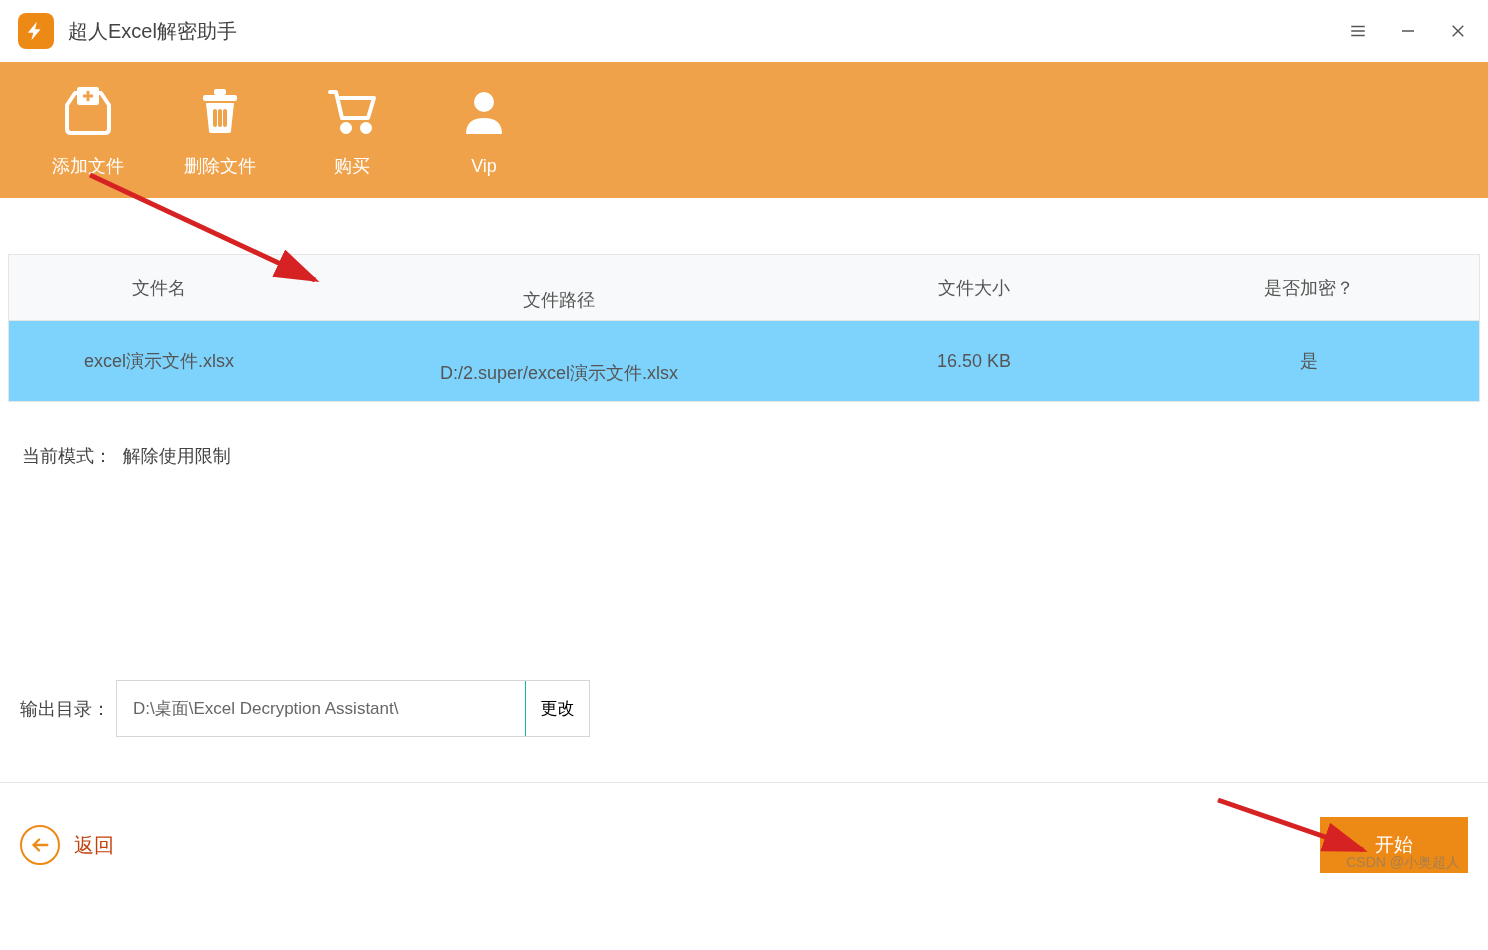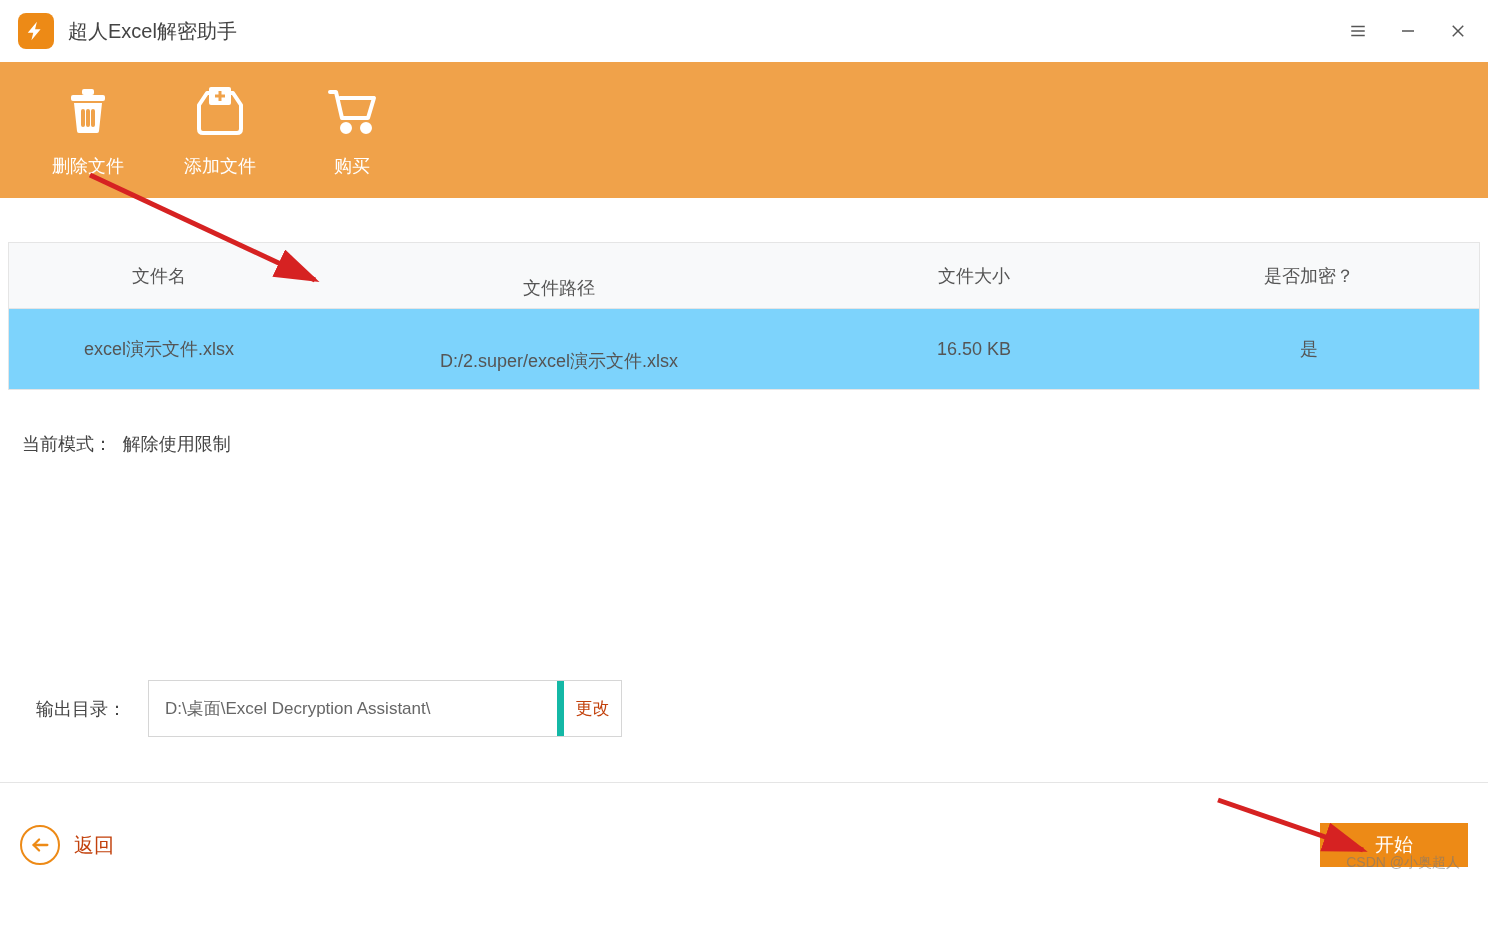--- a/index.html
+++ b/index.html
@@ -41,70 +41,70 @@
       gap: 52px;
     }
     .tool-item {
       display: flex; flex-direction: column; align-items: center;
       gap: 16px; color: #fff; cursor: pointer;
       width: 80px;
     }
     .tool-icon { height: 56px; display:flex; align-items:center; justify-content:center; }
     .tool-label { font-size: 18px; }
     
-    .content { padding: 44px 8px 0 8px; position: relative; }
+    .content { padding: 56px 8px 0 8px; position: relative; }
     .table { border: 1px solid #e5e5e5; }
     .thead { display: flex; background: #f8f9fa; border-bottom: 1px solid #e5e5e5; height: 66px; align-items:center; }
     .trow { display: flex; background:#7dd3fc; height: 80px; align-items:center; }
     .cell { text-align: center; font-size: 18px; color: #555; }
     .c1 { flex: 0 0 300px; }
     .c2 { flex: 0 0 500px; margin-top: 24px; }
     .c3 { flex: 0 0 330px; }
     .c4 { flex: 1; }
     .mode-line { margin: 42px 0 0 14px; font-size: 18px; color:#444;font-family:Liberation Mono, monospace; }
     .mode-label, .mode-value { display:inline; }
     
     .output-row {
       position: absolute;
-      left: 36px; top: 680px;
-      display: flex; align-items: center; gap: 22px;
+      left: 20px; top: 680px;
+      display: flex; align-items: center; gap: 6px;
       font-size: 18px; color:#444;
     }
     .output-box {
       display: flex; border: 1px solid #d6d6d6;
       height: 57px;
     }
     .output-field {
       width: 408px; border: none; padding: 0 16px;
       font-size: 17px; color:#666;
       font-family: inherit;
     }
     .output-change {
-      width: 64px; border-left: 7px solid #14b8a6;
-      background:#fff; font-size:17px; color:#c2410c; cursor:pointer;
+      width: 64px; border-left: 1px solid #14b8a6;
+      background:#fff; font-size:17px; color:#000000; cursor:pointer;
       font-family: inherit; border-top:none;border-right:none;border-bottom:none;
     }
     
     .footer-sep {
       position:absolute; left:0; right:0; top: 782px;
       height:1px; background:#e5e5e5;
     }
     .footer {
       position: absolute; left:0; right:0; bottom:70px;
       height: 70px; display:flex; align-items:center;
       justify-content: space-between; padding: 0 20px;
     }
     .back-group { display:flex; align-items:center; gap:14px; cursor:pointer; }
     .back-circle {
       width: 40px; height:40px; border: 2px solid #ed8a16; border-radius: 50%;
       display:flex; align-items:center; justify-content:center; color:#ed8a16;
     }
     .back-label { font-size: 20px; color:#c2410c; }
     .start-btn {
-      width: 148px; height: 44px; background:#ed8a16; color:#fff;
+      width: 148px; height: 56px; background:#ed8a16; color:#fff;
       border:none; font-size:19px; cursor:pointer; font-family: inherit;
     }
     .watermark {
       position:absolute; right: 28px; bottom: 78px;
       font-size: 14px; color: rgba(120,120,120,0.6);
     }
     
     .arrow { position:absolute; pointer-events:none; }
     .arrow1 { left: 80px; top: 165px; width: 260px; height: 150px; }
     .arrow2 { right: 100px; bottom: 80px; width: 180px; height: 80px; }
@@ -137,53 +137,62 @@
     <div class="win-btn">
       <svg width="18" height="18" viewBox="0 0 24 24" stroke="#555" stroke-width="2">
           <line x1="5" y1="5" x2="19" y2="19"></line>
           <line x1="19" y1="5" x2="5" y2="19"></line>
         </svg>
     </div>
   </div>
 </div>
 
 <div class="toolbar">
+  <div class="tool-item">
+    <div class="tool-icon">
+      <svg width="54" height="50" viewBox="0 0 54 50" fill="none">
+        <path d="M6 20 L6 44 Q6 48 10 48 L44 48 Q48 48 48 44 L48 20 L40 8 L14 8 Z" stroke="#fff" stroke-width="4" fill="none" stroke-linejoin="round"></path>
+        <rect x="16" y="2" width="22" height="18" rx="2" fill="#fff"></rect>
+        <line x1="27" y1="6" x2="27" y2="16" stroke="#f0a24a" stroke-width="3"></line>
+        <line x1="22" y1="11" x2="32" y2="11" stroke="#f0a24a" stroke-width="3"></line>
+      </svg>
+    </div>
+    <div class="tool-label">添加文件</div>
+  </div>
   <div class="tool-item">
     <div class="tool-icon">
       <svg width="46" height="50" viewBox="0 0 46 50" fill="#fff">
         <rect x="6" y="10" width="34" height="6" rx="2"></rect>
         <rect x="17" y="4" width="12" height="6" rx="2"></rect>
         <path d="M9 18 L37 18 L34 46 Q34 48 32 48 L14 48 Q12 48 12 46 Z"></path>
         <rect x="16" y="24" width="4" height="18" rx="2" fill="#f0a24a"></rect>
         <rect x="21" y="24" width="4" height="18" rx="2" fill="#f0a24a"></rect>
         <rect x="26" y="24" width="4" height="18" rx="2" fill="#f0a24a"></rect>
       </svg>
     </div>
     <div class="tool-label">删除文件</div>
   </div>
   <div class="tool-item">
     <div class="tool-icon">
-      <svg width="54" height="50" viewBox="0 0 54 50" fill="none">
-        <path d="M6 20 L6 44 Q6 48 10 48 L44 48 Q48 48 48 44 L48 20 L40 8 L14 8 Z" stroke="#fff" stroke-width="4" fill="none" stroke-linejoin="round"></path>
-        <rect x="16" y="2" width="22" height="18" rx="2" fill="#fff"></rect>
-        <line x1="27" y1="6" x2="27" y2="16" stroke="#f0a24a" stroke-width="3"></line>
-        <line x1="22" y1="11" x2="32" y2="11" stroke="#f0a24a" stroke-width="3"></line>
-      </svg>
-    </div>
-    <div class="tool-label">添加文件</div>
-  </div>
-  <div class="tool-item">
-    <div class="tool-icon">
       <svg width="52" height="48" viewBox="0 0 52 48" fill="none" stroke="#fff" stroke-width="4">
         <path d="M4 6 L10 6 L16 32 L42 32 L48 12 L14 12" stroke-linejoin="round" stroke-linecap="round"></path>
         <circle cx="20" cy="42" r="4" fill="#fff"></circle>
         <circle cx="40" cy="42" r="4" fill="#fff"></circle>
       </svg>
     </div>
     <div class="tool-label">购买</div>
+  </div>
+  <div class="tool-item">
+    <div class="tool-icon">
+      <svg width="44" height="48" viewBox="0 0 44 48" fill="#fff">
+        <circle cx="22" cy="14" r="10"></circle>
+        <path d="M4 46 Q4 30 22 30 Q40 30 40 46 Z"></path>
+      </svg>
+    </div>
+    <div class="tool-label">Vip</div>
   </div>
 </div>
 
 <div class="content">
   <div class="table">
     <div class="thead">
       <div class="cell c1">文件名</div>
       <div class="cell c2">文件路径</div>
       <div class="cell c3">文件大小</div>
       <div class="cell c4">是否加密？</div>

